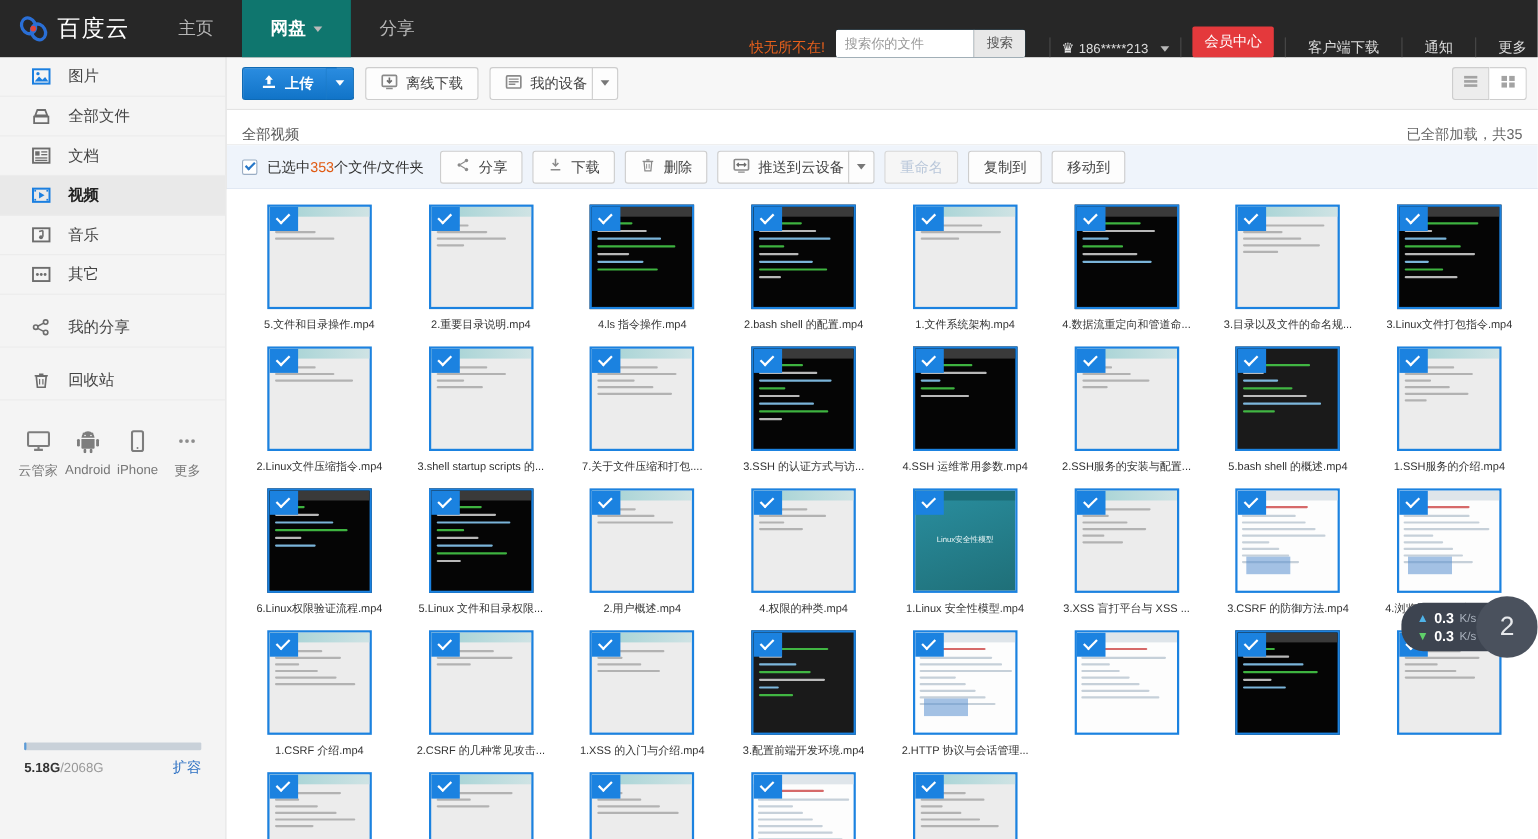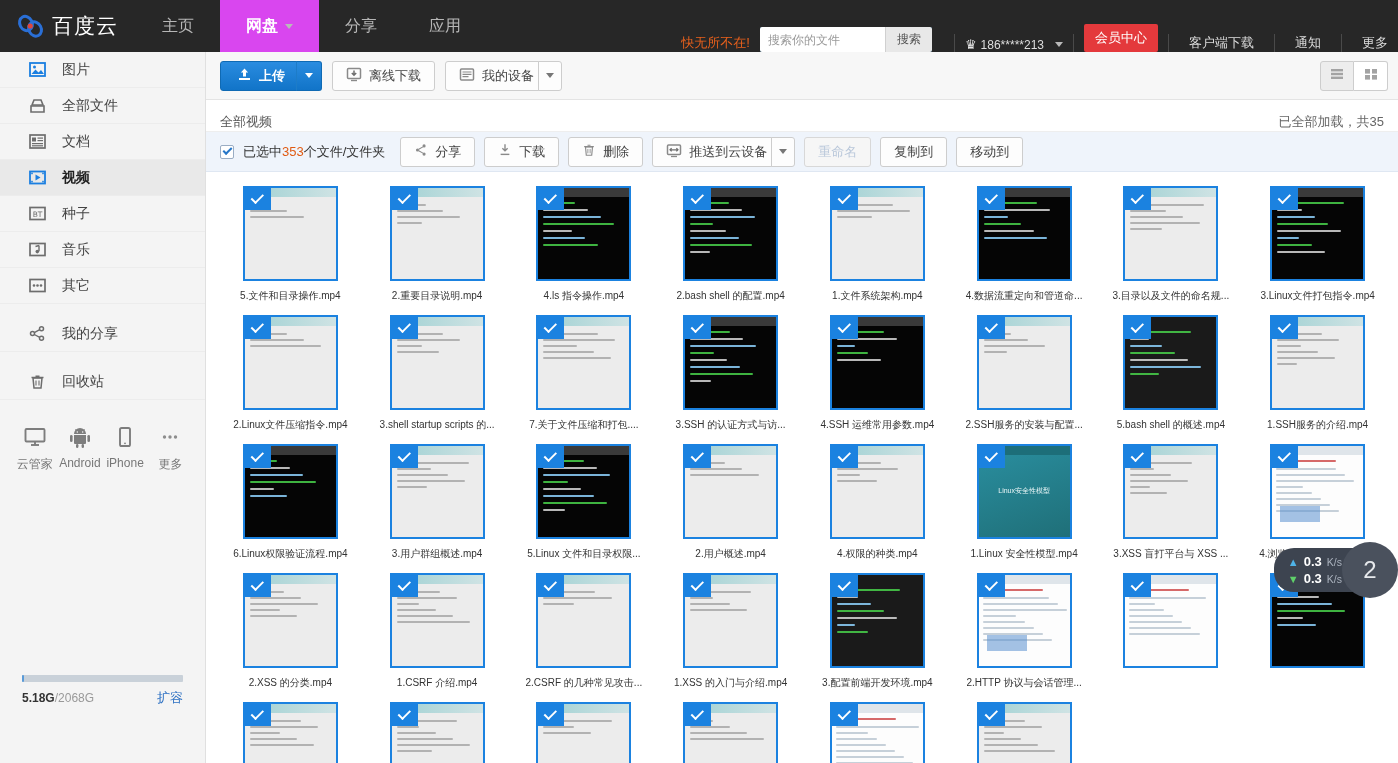--- a/index.html
+++ b/index.html
@@ -23,21 +23,21 @@
     padding: 0 18px 0 16px; gap: 7px;
   }
   .logo-mark { width: 29px; height: 29px; position: relative; flex: none; }
   .logo-text { color: #fff; font-size: 21px; letter-spacing: 1px; font-weight: 500; }
   .nav { display: flex; align-items: stretch; }
   .nav-item {
     display: flex; align-items: center; justify-content: center;
     padding: 0 26px; color: #b6b6b6; font-size: 16px; cursor: pointer;
     position: relative; white-space: nowrap;
   }
-  .nav-item.active { background: #d946ef; color: #fff; font-weight: bold; }
+  .nav-item.active { background: #0f766e; color: #fff; font-weight: bold; }
   .nav-caret {
     display: inline-block; margin-left: 7px;
     border-left: 4px solid transparent; border-right: 4px solid transparent;
     border-top: 5px solid #b9b9b9;
   }
   .header-right {
     margin-left: auto; display: flex; align-items: flex-end;
     gap: 0px; padding-right: 0px;
   }
   .promo-text { color: #e8601c; font-size: 13px; margin-right: 10px; white-space: nowrap; }
@@ -243,23 +243,20 @@
     <div class="nav-item">
       <span>主页</span>
     </div>
     <div class="nav-item active">
       <span>网盘</span>
       <i class="nav-caret"></i>
     </div>
     <div class="nav-item">
       <span>分享</span>
     </div>
-    <div class="nav-item">
-      <span>应用</span>
-    </div>
   </div>
   <div class="header-right">
     <span class="promo-text">快无所不在!</span>
     <div class="search-box">
       <input class="search-input" type="text" placeholder="搜索你的文件" style="">
       <button class="search-btn">搜索</button>
     </div>
     <span class="hdr-div"></span>
     <div class="user-chip">
       <span class="crown">♛</span>
@@ -323,29 +320,20 @@
           <rect x="3.2" y="3.6" width="1.6" height="1.6" fill="#1b7fe0"></rect>
           <rect x="3.2" y="11.8" width="1.6" height="1.6" fill="#1b7fe0"></rect>
           <rect x="14.2" y="3.6" width="1.6" height="1.6" fill="#1b7fe0"></rect>
           <rect x="14.2" y="11.8" width="1.6" height="1.6" fill="#1b7fe0"></rect>
           <path d="M7.5 5.5l5 3-5 3z" fill="#1b7fe0"></path>
         </svg>
       </span>
       <span>视频</span>
     </div>
 
-    <div class="side-item">
-      <span class="side-icon">
-        <svg width="19" height="17" viewBox="0 0 19 17">
-          <rect x="2" y="2.5" width="15" height="12" fill="none" stroke="#6d6d6d" stroke-width="1.7"></rect>
-          <text x="9.5" y="11.5" font-size="7.5" fill="#6d6d6d" text-anchor="middle" font-family="DejaVu Sans, sans-serif">BT</text>
-        </svg>
-      </span>
-      <span>种子</span>
-    </div>
 
     <div class="side-item">
       <span class="side-icon">
         <svg width="19" height="17" viewBox="0 0 19 17">
           <rect x="2" y="2.5" width="15" height="12" fill="none" stroke="#6d6d6d" stroke-width="1.7"></rect>
           <path d="M11 4.5v5.8" stroke="#6d6d6d" stroke-width="1.4" fill="none"></path>
           <path d="M11 4.5l-3.5 1" stroke="#6d6d6d" stroke-width="1.4" fill="none"></path>
           <circle cx="9.3" cy="10.6" r="1.8" fill="#6d6d6d"></circle>
         </svg>
       </span>
@@ -795,32 +783,20 @@
               <div class="line" style="left:5px;top:14px;width:27px;background:#49d24b;opacity:.85"></div>
               <div class="line" style="left:5px;top:21px;width:40px;background:#d8d8d8;opacity:.85"></div>
               <div class="line" style="left:5px;top:28px;width:53px;background:#8fd4ff;opacity:.85"></div>
               <div class="line" style="left:5px;top:35px;width:66px;background:#49d24b;opacity:.85"></div>
               <div class="line" style="left:5px;top:42px;width:24px;background:#d8d8d8;opacity:.85"></div>
               <div class="line" style="left:5px;top:49px;width:37px;background:#8fd4ff;opacity:.85"></div>
             </div>
             <div class="fname">6.Linux权限验证流程.mp4</div>
           </div>
           <div class="cell">
-            <div class="thumb t-doc">
-              <span class="tick"></span>
-              <div class="tbar"></div>
-              <div class="line" style="left:5px;top:16px;width:72px;background:#9a9a9a;opacity:.7"></div>
-              <div class="line" style="left:5px;top:22px;width:34px;background:#9a9a9a;opacity:.7"></div>
-              <div class="line" style="left:5px;top:28px;width:51px;background:#9a9a9a;opacity:.7"></div>
-              <div class="line" style="left:5px;top:34px;width:68px;background:#9a9a9a;opacity:.7"></div>
-              <div class="line" style="left:5px;top:40px;width:30px;background:#9a9a9a;opacity:.7"></div>
-            </div>
-            <div class="fname">3.用户群组概述.mp4</div>
-          </div>
-          <div class="cell">
             <div class="thumb t-term">
               <span class="tick"></span>
               <div class="tbar"></div>
               <div class="line" style="left:5px;top:14px;width:41px;background:#49d24b;opacity:.85"></div>
               <div class="line" style="left:5px;top:21px;width:54px;background:#d8d8d8;opacity:.85"></div>
               <div class="line" style="left:5px;top:28px;width:67px;background:#8fd4ff;opacity:.85"></div>
               <div class="line" style="left:5px;top:35px;width:25px;background:#49d24b;opacity:.85"></div>
               <div class="line" style="left:5px;top:42px;width:38px;background:#d8d8d8;opacity:.85"></div>
               <div class="line" style="left:5px;top:49px;width:51px;background:#8fd4ff;opacity:.85"></div>
               <div class="line" style="left:5px;top:56px;width:64px;background:#49d24b;opacity:.85"></div>
@@ -862,20 +838,37 @@
               <span class="tick"></span>
               <div class="tbar"></div>
               <div class="line" style="left:5px;top:16px;width:62px;background:#9a9a9a;opacity:.7"></div>
               <div class="line" style="left:5px;top:22px;width:24px;background:#9a9a9a;opacity:.7"></div>
               <div class="line" style="left:5px;top:28px;width:41px;background:#9a9a9a;opacity:.7"></div>
               <div class="line" style="left:5px;top:34px;width:58px;background:#9a9a9a;opacity:.7"></div>
               <div class="line" style="left:5px;top:40px;width:20px;background:#9a9a9a;opacity:.7"></div>
               <div class="line" style="left:5px;top:46px;width:37px;background:#9a9a9a;opacity:.7"></div>
             </div>
             <div class="fname">3.XSS 盲打平台与 XSS ...</div>
+          </div>
+          <div class="cell">
+            <div class="thumb t-web">
+              <span class="tick"></span>
+              <div class="tbar" style="background:#dfe5ea"></div>
+              <div class="line" style="left:4px;top:14px;width:60px;background:#c44;opacity:.8"></div>
+              <div class="line" style="left:4px;top:22px;width:49px;background:#b8c4cf;opacity:.8"></div>
+              <div class="line" style="left:4px;top:28px;width:58px;background:#b8c4cf;opacity:.8"></div>
+              <div class="line" style="left:4px;top:34px;width:67px;background:#b8c4cf;opacity:.8"></div>
+              <div class="line" style="left:4px;top:40px;width:76px;background:#b8c4cf;opacity:.8"></div>
+              <div class="line" style="left:4px;top:46px;width:25px;background:#b8c4cf;opacity:.8"></div>
+              <div class="line" style="left:4px;top:52px;width:34px;background:#b8c4cf;opacity:.8"></div>
+              <div class="line" style="left:4px;top:58px;width:43px;background:#b8c4cf;opacity:.8"></div>
+              <div class="line" style="left:4px;top:64px;width:52px;background:#b8c4cf;opacity:.8"></div>
+              <div style="position:absolute;left:8px;top:60px;width:40px;height:16px;background:#5a8fd0;opacity:.55"></div>
+            </div>
+            <div class="fname">3.CSRF 的防御方法.mp4</div>
           </div>
           <div class="cell">
             <div class="thumb t-web">
               <span class="tick"></span>
               <div class="tbar" style="background:#dfe5ea"></div>
               <div class="line" style="left:4px;top:14px;width:60px;background:#c44;opacity:.8"></div>
               <div class="line" style="left:4px;top:22px;width:60px;background:#b8c4cf;opacity:.8"></div>
               <div class="line" style="left:4px;top:28px;width:69px;background:#b8c4cf;opacity:.8"></div>
               <div class="line" style="left:4px;top:34px;width:78px;background:#b8c4cf;opacity:.8"></div>
               <div class="line" style="left:4px;top:40px;width:27px;background:#b8c4cf;opacity:.8"></div>
@@ -884,32 +877,20 @@
               <div class="line" style="left:4px;top:58px;width:54px;background:#b8c4cf;opacity:.8"></div>
               <div class="line" style="left:4px;top:64px;width:63px;background:#b8c4cf;opacity:.8"></div>
               <div style="position:absolute;left:8px;top:60px;width:40px;height:16px;background:#5a8fd0;opacity:.55"></div>
             </div>
             <div class="fname">4.浏览器特性与安全策略...</div>
           </div>
           <div class="cell">
             <div class="thumb t-doc">
               <span class="tick"></span>
               <div class="tbar"></div>
-              <div class="line" style="left:5px;top:16px;width:34px;background:#9a9a9a;opacity:.7"></div>
-              <div class="line" style="left:5px;top:22px;width:51px;background:#9a9a9a;opacity:.7"></div>
-              <div class="line" style="left:5px;top:28px;width:68px;background:#9a9a9a;opacity:.7"></div>
-              <div class="line" style="left:5px;top:34px;width:30px;background:#9a9a9a;opacity:.7"></div>
-              <div class="line" style="left:5px;top:40px;width:47px;background:#9a9a9a;opacity:.7"></div>
-            </div>
-            <div class="fname">2.XSS 的分类.mp4</div>
-          </div>
-          <div class="cell">
-            <div class="thumb t-doc">
-              <span class="tick"></span>
-              <div class="tbar"></div>
               <div class="line" style="left:5px;top:16px;width:43px;background:#9a9a9a;opacity:.7"></div>
               <div class="line" style="left:5px;top:22px;width:60px;background:#9a9a9a;opacity:.7"></div>
               <div class="line" style="left:5px;top:28px;width:22px;background:#9a9a9a;opacity:.7"></div>
               <div class="line" style="left:5px;top:34px;width:39px;background:#9a9a9a;opacity:.7"></div>
               <div class="line" style="left:5px;top:40px;width:56px;background:#9a9a9a;opacity:.7"></div>
               <div class="line" style="left:5px;top:46px;width:73px;background:#9a9a9a;opacity:.7"></div>
             </div>
             <div class="fname">1.CSRF 介绍.mp4</div>
           </div>
           <div class="cell">

